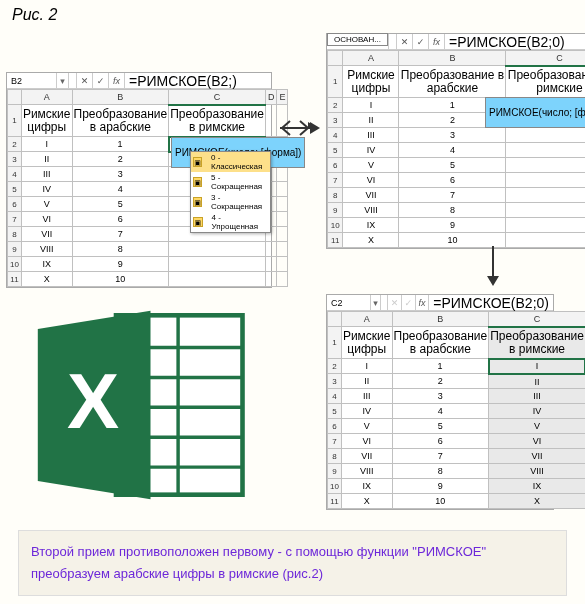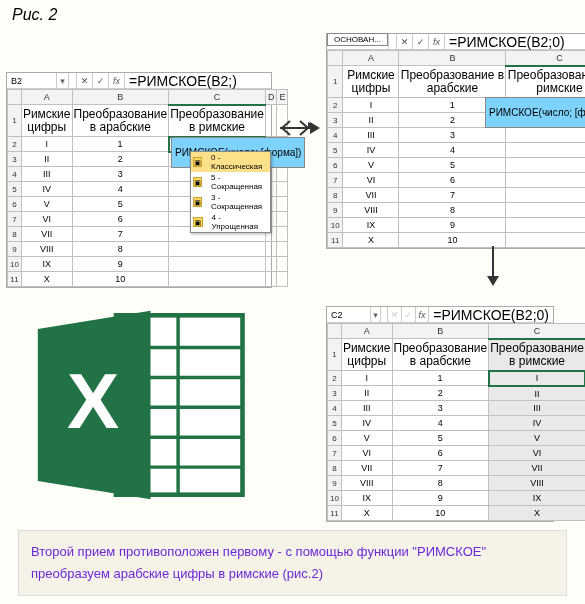--- a/index.html
+++ b/index.html
@@ -289,21 +289,21 @@
   <div class="hint-tooltip" style="top:63px; left:158px;">РИМСКОЕ(число; [форма])</div>
 </div>
 
 <div class="arrow arrow-down" style="left:480px; top:246px;">
   <svg width="26" height="40">
       <path d="M13 0 L13 30" stroke="#333" stroke-width="2"></path>
       <polygon points="7,30 13,40 19,30" fill="#333"></polygon>
     </svg>
 </div>
 
-<div class="panel" style="left:326px; top:306px; width:228px;">
+<div class="panel" style="left:326px; top:294px; width:228px;">
   <div class="formula-bar">
     <div class="cellref">C2</div>
     <div class="dropdown-arrow">▾</div>
     <div class="fb-spacer"></div>
     <div class="fb-btn" style="color:#ccc;">✕</div>
     <div class="fb-btn" style="color:#ccc;">✓</div>
     <div class="fb-btn fx">fx</div>
     <div class="fb-input">=РИМСКОЕ(B2;0)</div>
   </div>
   <table class="grid">

